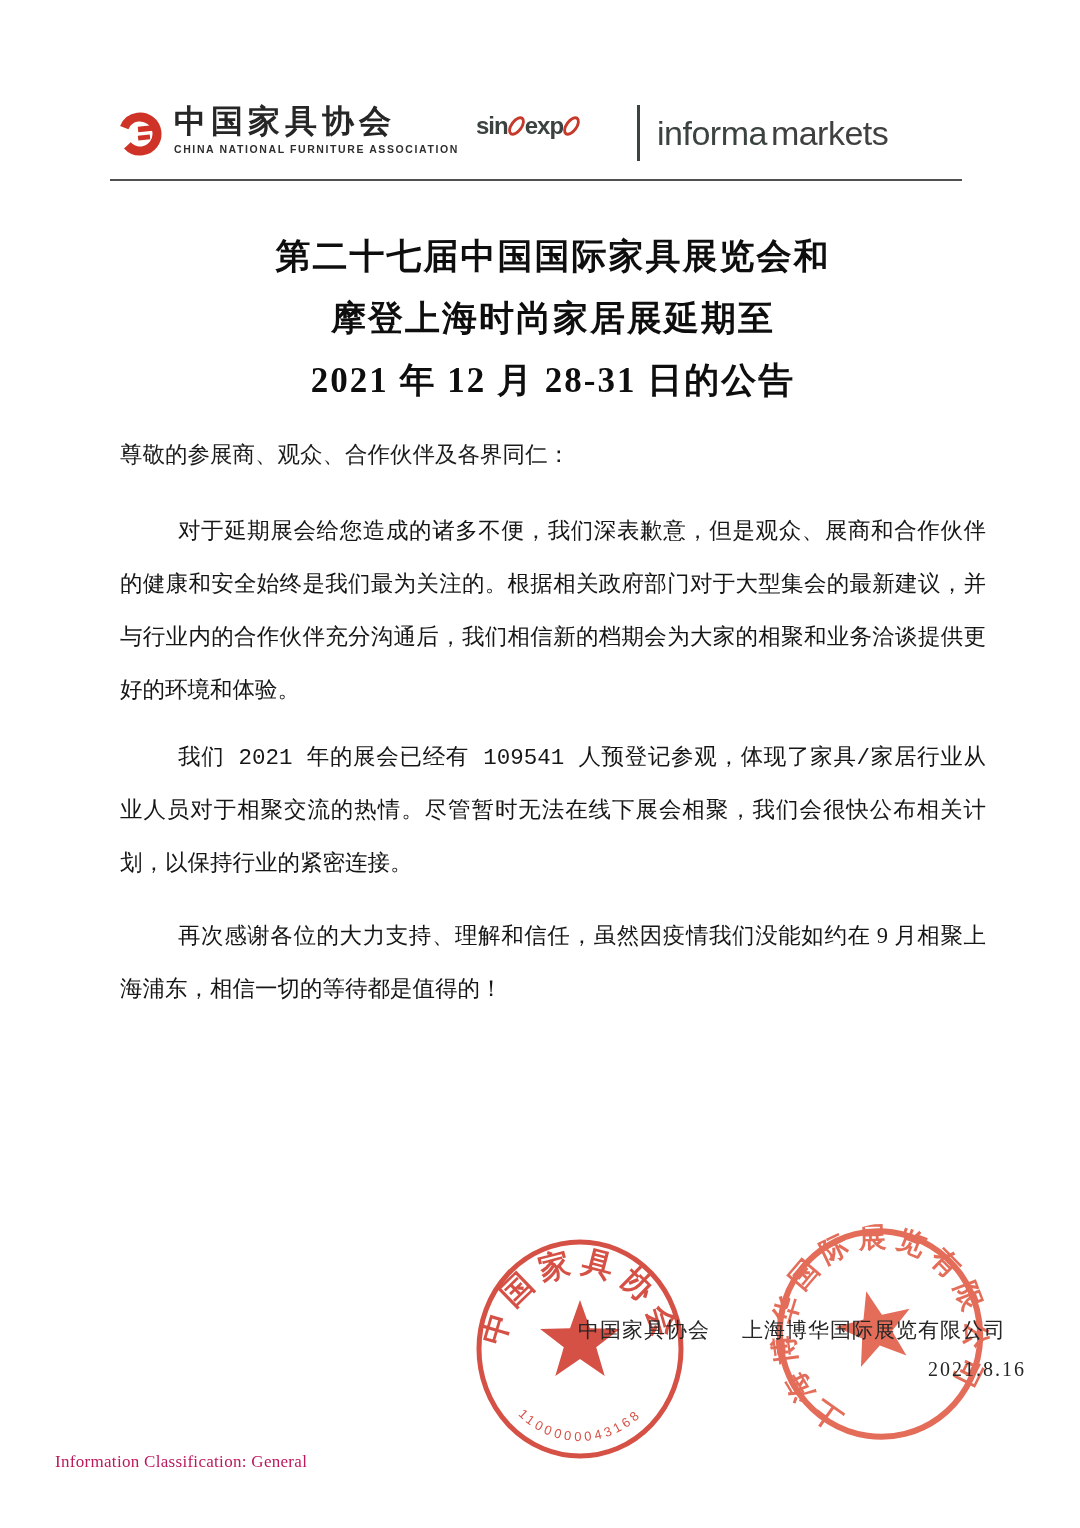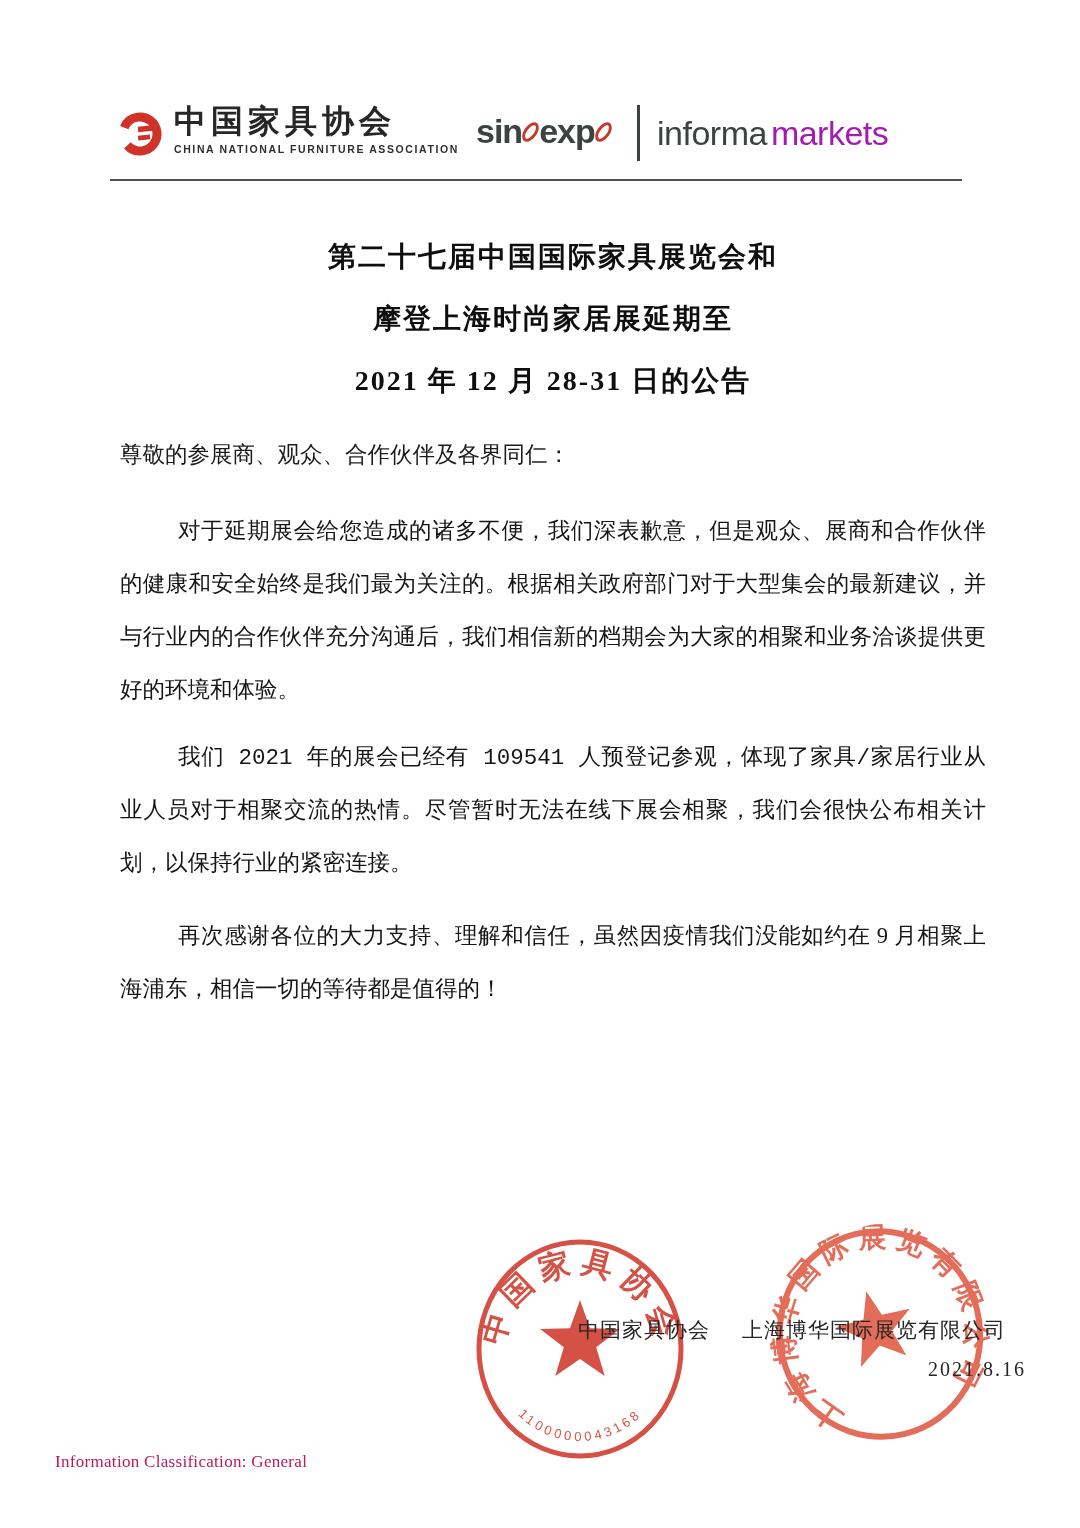--- a/index.html
+++ b/index.html
@@ -16,45 +16,45 @@
   
   .cnfa-logo { left:118px; top:103px; display:flex; align-items:flex-start; }
   .cnfa-icon { width:44px; height:46px; margin-top:8px; }
   .cnfa-text { margin-left:12px; font-family:"Liberation Sans","DejaVu Sans",sans-serif; }
   .cnfa-cn { font-size:32px; font-weight:bold; letter-spacing:5px; color:#262626; line-height:36px; }
   .cnfa-en { font-size:10.5px; font-weight:bold; letter-spacing:1.6px; color:#2e2e2e; margin-top:4px; }
 
   .sinoexpo {
     left:476px; top:112px;
     font-family:"Liberation Sans","DejaVu Sans",sans-serif;
-    font-weight:bold; font-size:34px; letter-spacing:-1px; color:#3b4341;
+    font-weight:bold; font-size:24px; letter-spacing:-1px; color:#3b4341;
     display:flex; align-items:center;
   }
   .oval {
     display:inline-block; width:13px; height:22px;
     border:3.5px solid #c63a2c; border-radius:50%;
     transform:rotate(36deg);
     margin:0 2px; box-sizing:border-box;
   }
   .hdr-divider { left:637px; top:105px; width:3px; height:56px; background:#3b4341; }
   .informa-logo {
     left:657px; top:114px;
     font-family:"Liberation Sans","DejaVu Sans",sans-serif;
     font-size:34px; letter-spacing:-0.5px; line-height:38px;
   }
   .informa-w1 { font-weight:normal; color:#3b4341;margin-top:14px; }
-  .informa-w2 { color:#a21caf; margin-left:4px; font-weight:normal; }
+  .informa-w2 { color:#404040; margin-left:4px; font-weight:normal; }
 
   .header-rule { left:110px; top:179px; width:852px; height:2px; background:#505050; }
 
   
   .textcol { left:120px; top:226px; width:866px; }
   .doc-title {
     margin:0 0 16px 0;
-    font-size:28px; font-weight:bold; color:#0e0e0e;
+    font-size:35px; font-weight:bold; color:#0e0e0e;
     line-height:62px; letter-spacing:2px; text-align:center;
   }
   .salutation { margin:0; font-size:22.5px; line-height:53px; }
   .para {
     margin:0; font-size:22.5px; line-height:53px;
     text-indent:58px; text-align:justify; color:#161616;
   }
   .para.m1 { margin-top:19px; }
   .para.m2 { margin-top:23px; }
   .para.m3 { margin-top:16px;font-family:Liberation Mono, monospace; }

